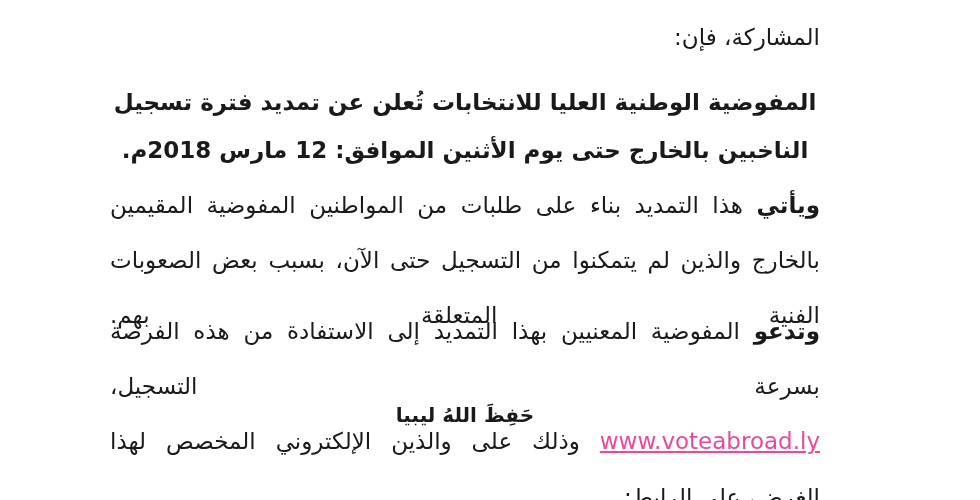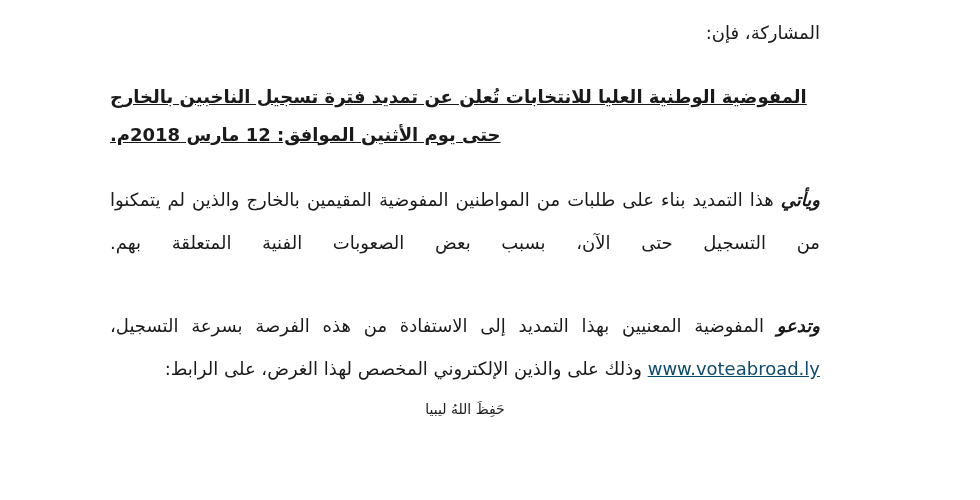--- a/index.html
+++ b/index.html
@@ -38,41 +38,40 @@
     height: 12px;
     overflow: hidden;
     direction: rtl;
     text-align: center;
     color: #1a1a1a;
     font-size: 17px;
     line-height: 20px;
   }
   .para {
     margin: 0;
-    font-size: 18px;
+    font-size: 23px;
     line-height: 1.9;
     color: #1a1a1a;
     direction: rtl;
   }
   .p-intro {
     position: absolute;
     top: 16px;
     right: 0;
     width: 710px;
     text-align: right;
   }
   .p-bold {
     position: absolute;
     top: 78px;
     right: 0;
     width: 710px;
     font-weight: bold;
     line-height: 2.1;
-    text-align: left;
-    text-decoration: underline;
+    text-align: center;
   }
   .p-justify-1 {
     position: absolute;
     top: 178px;
     right: 0;
     width: 710px;
     text-align: justify;
     text-align-last: justify;
     line-height: 2.4;
   }
@@ -90,29 +89,28 @@
   .p-justify-2 .ln-1 {
     text-align: justify;
     text-align-last: justify;
   }
   .p-closing {
     position: absolute;
     top: 396px;
     right: 0;
     width: 710px;
     text-align: center;
-    font-weight: normal;
-    font-size: 14px;
+    font-weight: bold;
+    font-size: 20px;
   }
   b, .bold {
     font-weight: bold;
-    font-style: italic;
   }
   a.link {
-    color: #0c4a6e;
+    color: #ec4899;
     text-decoration: underline;
     direction: ltr;
     unicode-bidi: embed;
     display: inline-block;
   }
 </style>
 </head>
 <body>
 
 <div class="page">

